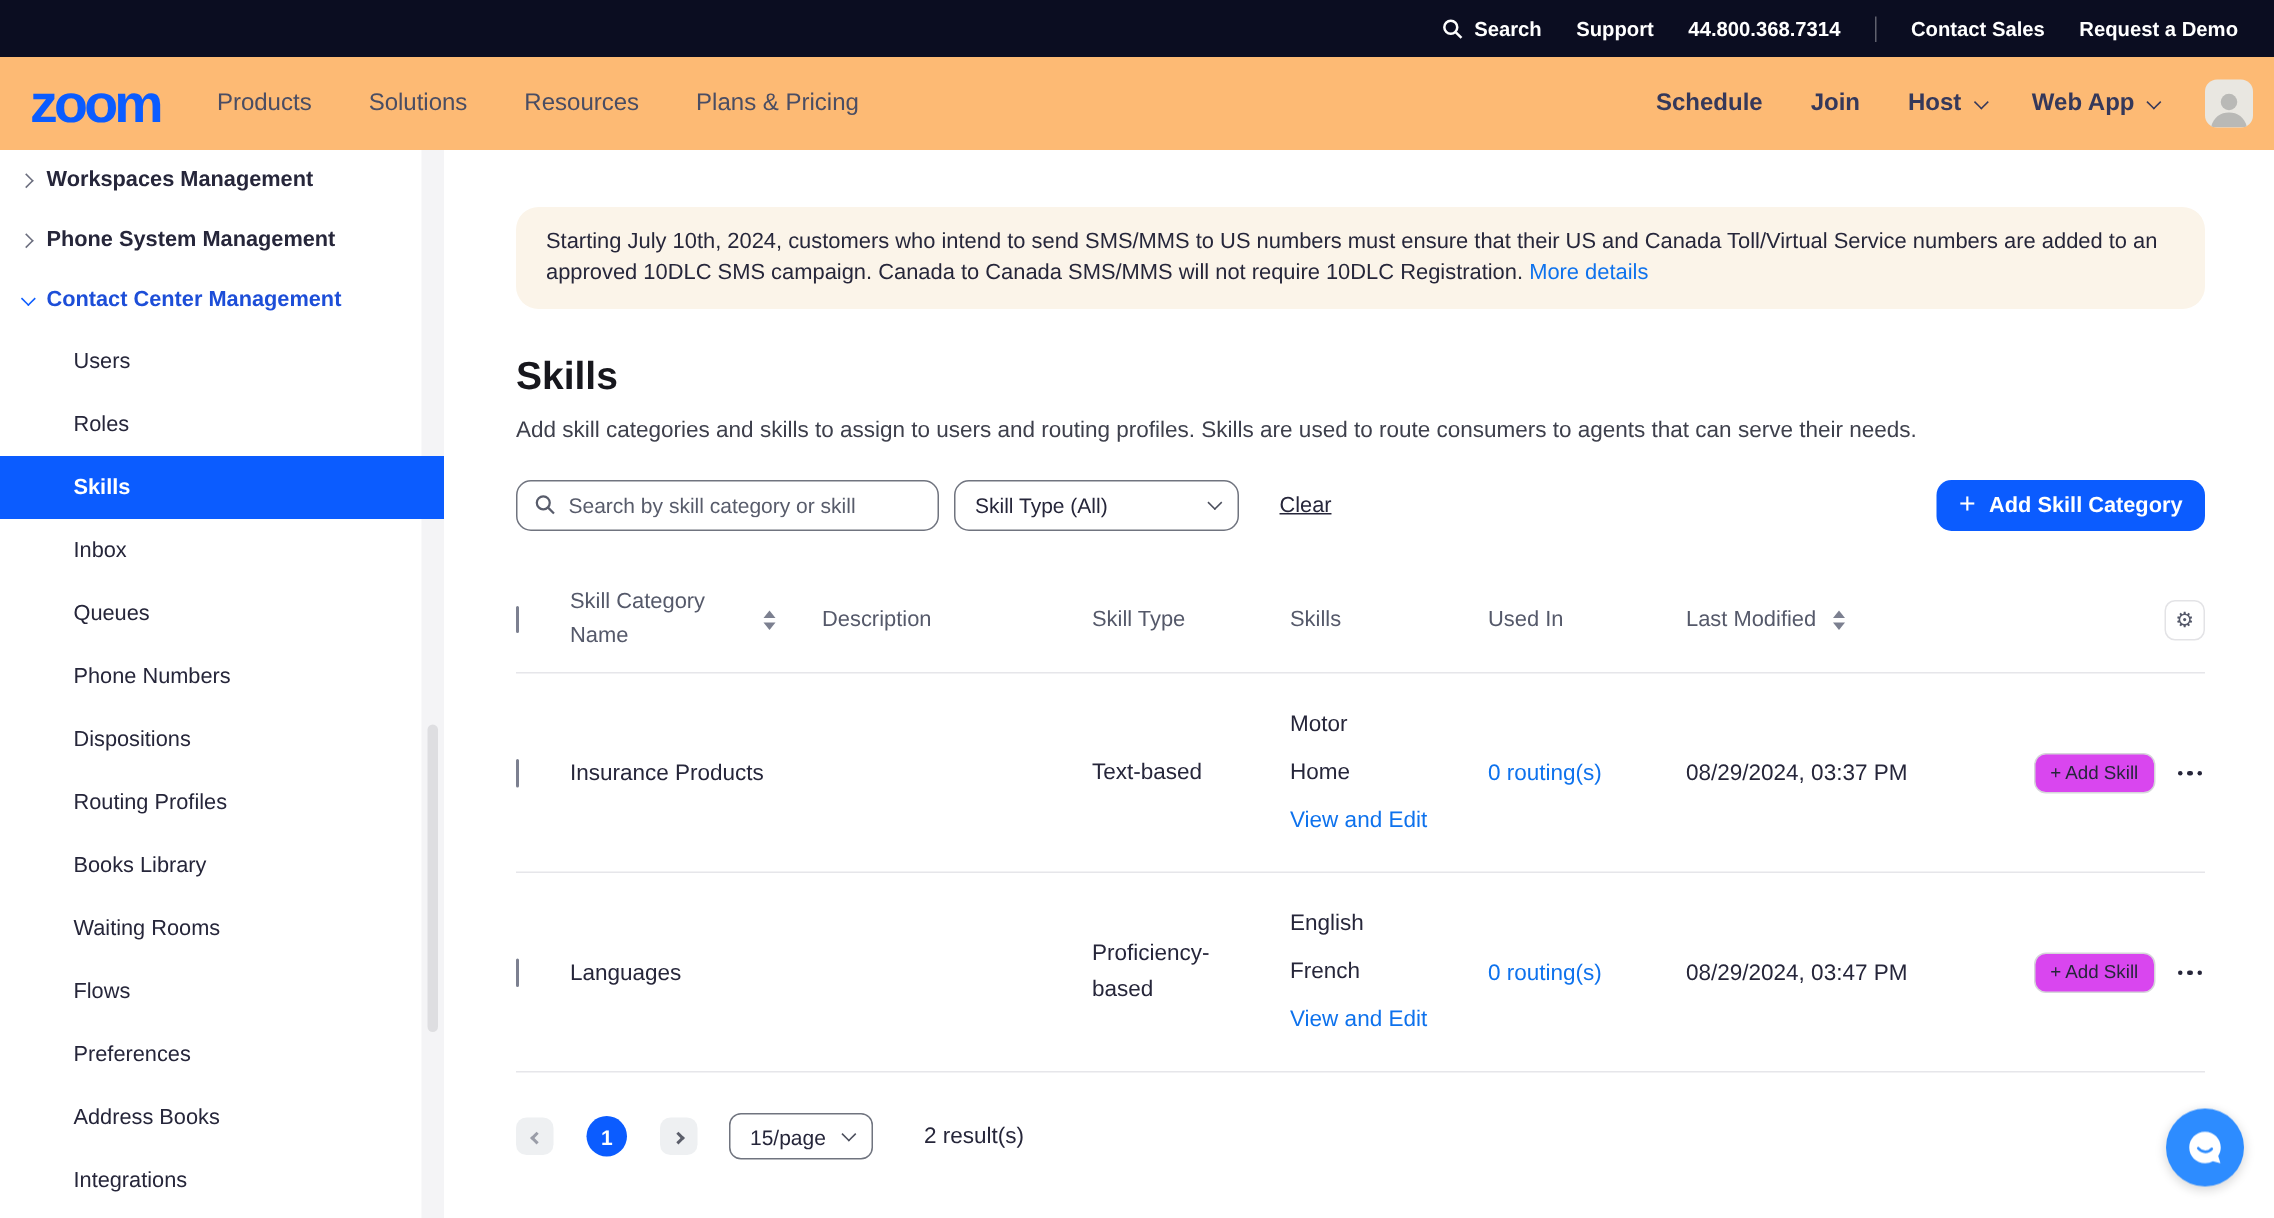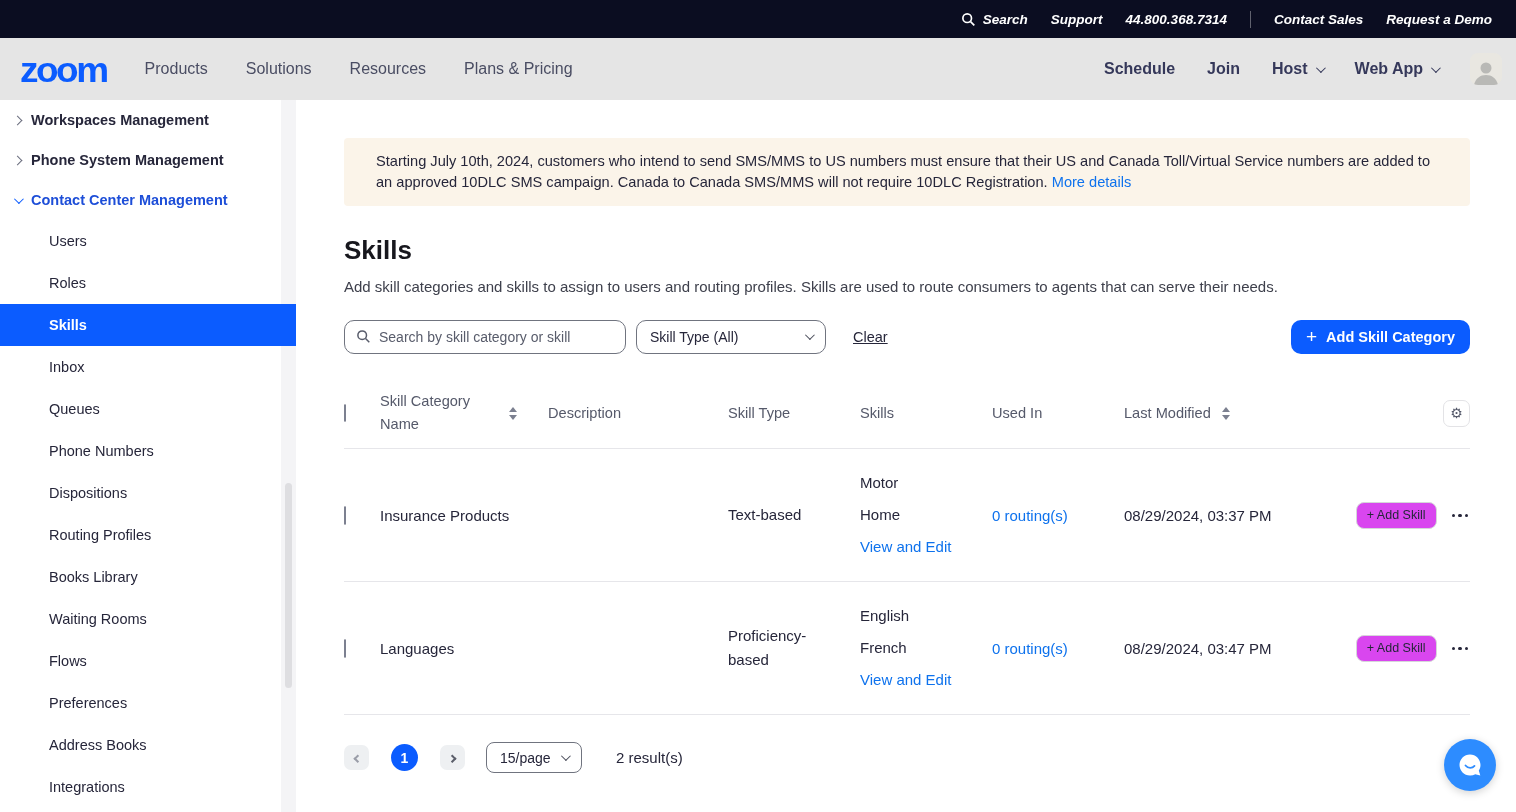--- a/index.html
+++ b/index.html
@@ -2,26 +2,26 @@
 <html><head>
 <meta charset="utf-8">
 <style>
   * { margin:0; padding:0; box-sizing:border-box; }
   html,body { width:1516px; height:812px; overflow:hidden; background:#fff;
     font-family:"Liberation Sans", sans-serif; color:#26263A; }
 
   
   .topbar { height:38px; background:#0B0D21; display:flex; align-items:center;
     justify-content:flex-end; gap:23px; padding-right:24px; color:#fff;
-    font-size:13.5px; font-weight:600;font-style:italic; }
+    font-size:13.5px; font-weight:600; }
   .topbar-item { display:flex; align-items:center; gap:7px; cursor:pointer; color:#fff; }
   .topbar-divider { width:1px; height:17px; background:rgba(255,255,255,.35); }
 
   
-  .navbar { height:62px; background:#e5e5e5; display:flex; align-items:center;
+  .navbar { height:62px; background:#fdba74; display:flex; align-items:center;
     padding:0 14px 0 20px; }
   .logo { font-size:37px; font-weight:800; color:#0B5CFF; letter-spacing:-2.5px;
     line-height:1; margin-right:38px; cursor:pointer; transform:scaleY(.96); }
   .nav-links { display:flex; gap:38px; font-size:16px; color:#4A4D63; }
   .nav-links span { cursor:pointer; }
   .nav-actions { margin-left:auto; display:flex; align-items:center; gap:32px;
     font-size:16px; font-weight:700; color:#35385A; }
   .nav-actions .act { display:flex; align-items:center; gap:8px; cursor:pointer; }
   .avatar { width:32px; height:32px; border-radius:8px; background:#E9E7E1;
     overflow:hidden; display:flex; align-items:flex-end; justify-content:center;
@@ -48,21 +48,21 @@
   .side-top .chev { color:#6B6E7E; }
   .side-top.expanded { color:#1d4ed8; }
   .side-top.expanded .chev { color:#0B5CFF; }
   .side-sub { position:relative; height:42px; display:flex; align-items:center;
     padding-left:49px; font-size:14.5px; color:#26263A; cursor:pointer; }
   .side-sub.selected { background:#0B5CFF; color:#fff; font-weight:600; }
 
   
   .main { flex:1; padding:38px 46px 0 48px; }
 
-  .banner { background:#FBF4E9; border-radius:4px; padding:13px 32px;
+  .banner { background:#FBF4E9; border-radius:15px; padding:13px 20px;
     font-size:14.6px; line-height:1.43; color:#26263A; }
   .banner .link { cursor:pointer; }
 
   .link { color:#0E72ED; text-decoration:none; }
 
   .page-title { margin-top:29px; font-size:26px; font-weight:700; color:#17171D; }
   .page-subtitle { margin-top:12px; font-size:15px; color:#3E404C; }
 
   
   .filter-row { margin-top:25px; display:flex; align-items:center; }

